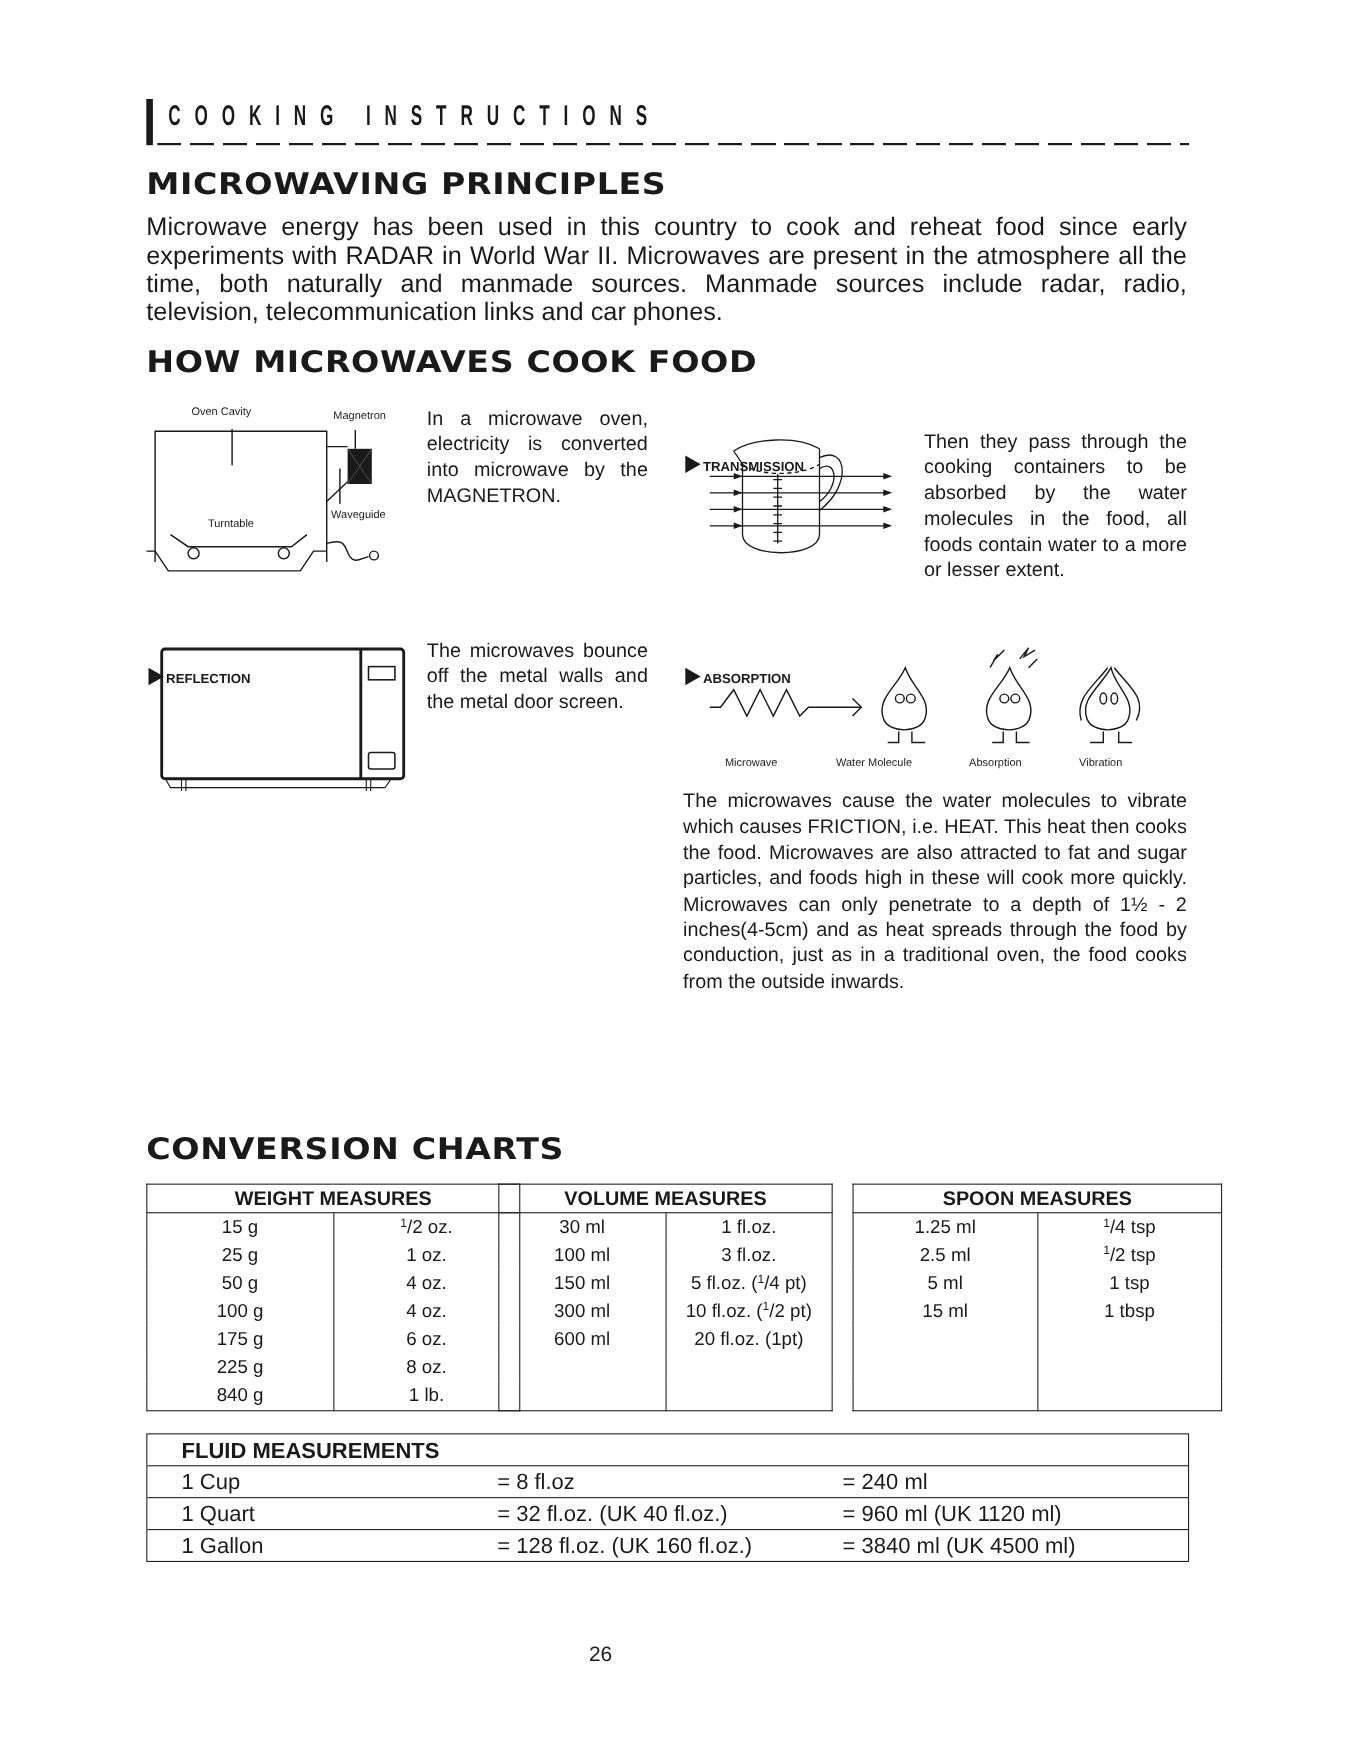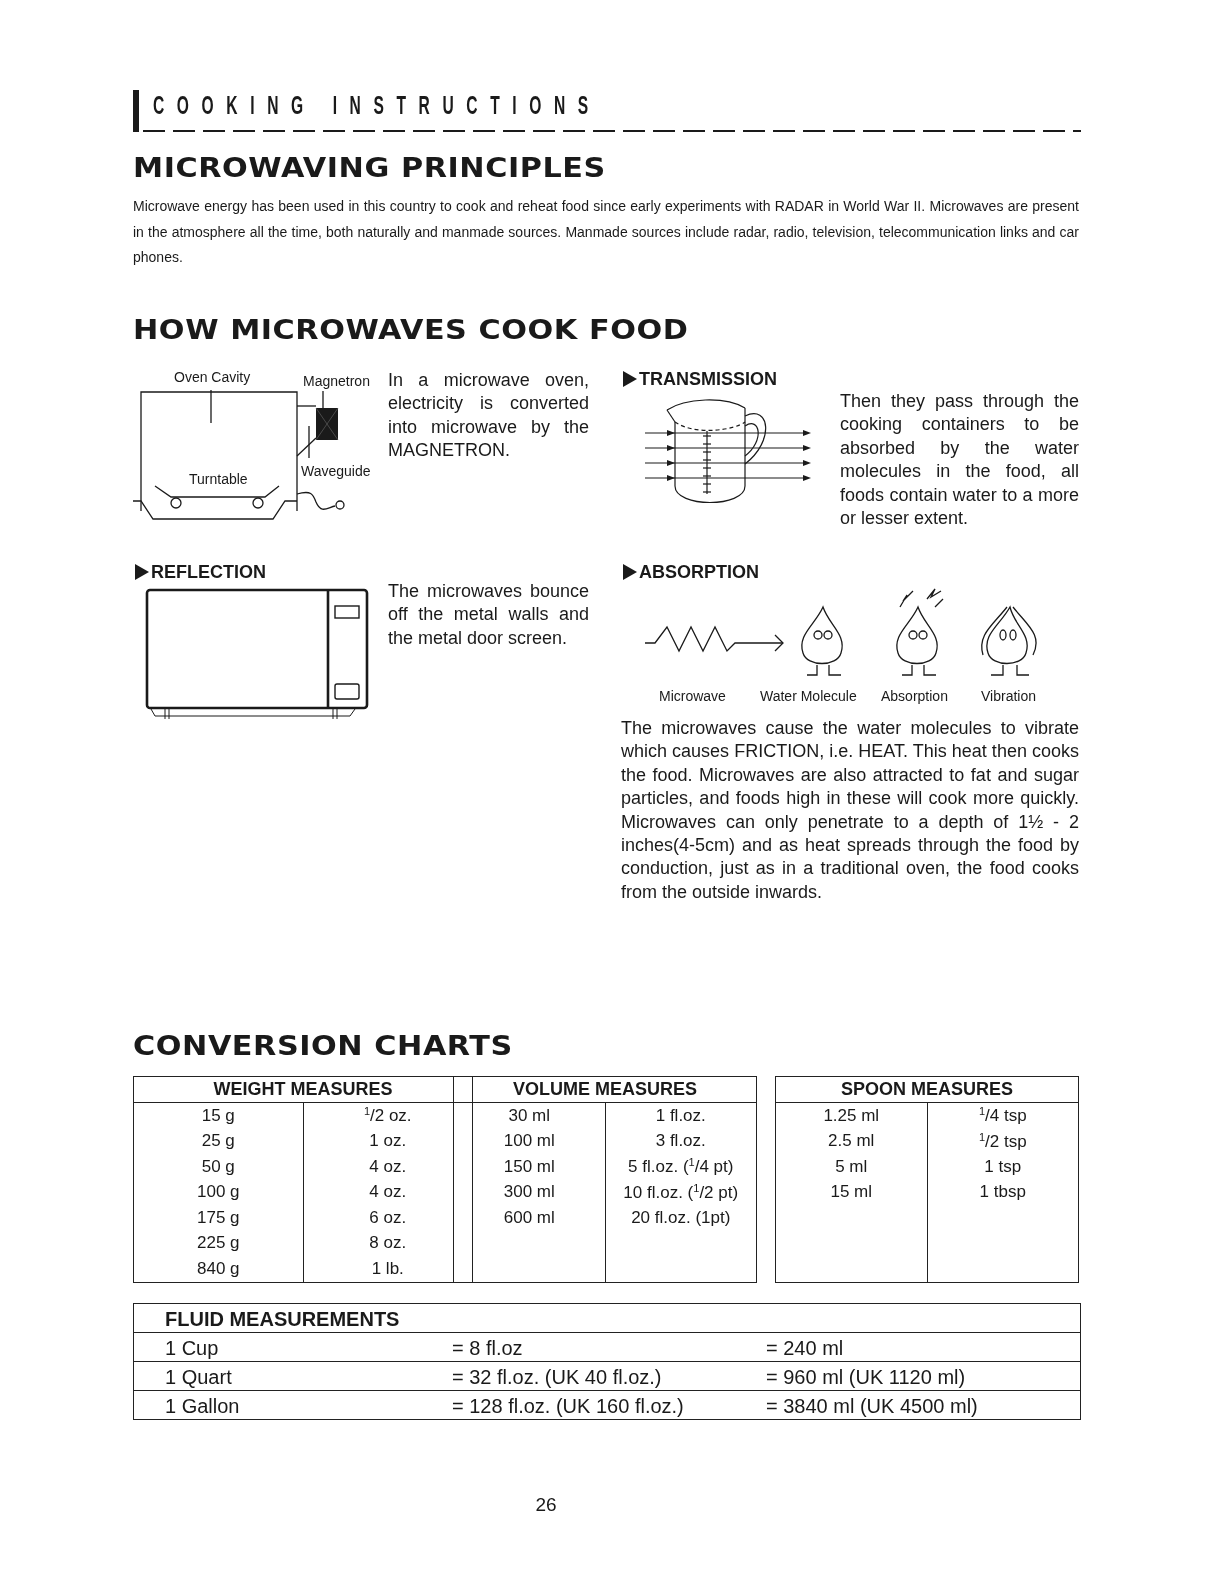--- a/index.html
+++ b/index.html
@@ -4,24 +4,24 @@
 <style>
   html, body { margin: 0; padding: 0; background: #ffffff; }
   body { width: 1224px; height: 1584px; position: relative; font-family: "Liberation Sans", sans-serif; color: #1a1a1a; overflow: hidden; }
   .abs { position: absolute; }
   .sec-head { position: absolute; left: 133px; top: 90px; width: 948px; height: 48px; padding-left: 23px; }
   .sec-bar { position: absolute; left: 0; top: 0; width: 6px; height: 42px; background: #1a1a1a; }
   .sec-title { position: absolute; left: 20px; top: 0; font-family: "Liberation Sans", sans-serif; font-weight: bold; font-size: 26px; letter-spacing: 21px; transform: scaleX(0.6); transform-origin: left top; white-space: nowrap; }
   .dashes { position:absolute; left: 10px; top: 40px; width: 938px; height: 2px;
     background: repeating-linear-gradient(to right, #1a1a1a 0 22px, transparent 22px 30px); }
   h2.big { position: absolute; margin: 0; font-family: "DejaVu Sans", sans-serif; font-weight: 900; font-size: 27px; letter-spacing: 0.5px; transform: scaleX(1.12); transform-origin: left top; white-space: nowrap; }
-  .para { position: absolute; font-size: 14px; line-height: 25.5px; text-align: justify; }
+  .para { position: absolute; font-size: 23px; line-height: 25.5px; text-align: justify; }
   .para-sm { position: absolute; font-size: 18px; line-height: 23.4px; text-align: justify; }
-  .lbl { position: absolute; font-size: 14px; white-space: nowrap; }
-  .sub-head { position: absolute; font-size: 18px; font-weight: bold; white-space: nowrap; }
+  .lbl { position: absolute; font-size: 10px; white-space: nowrap; }
+  .sub-head { position: absolute; font-size: 12px; font-weight: bold; white-space: nowrap; margin-top: 45px; }
   .tri { display: inline-block; width: 0; height: 0; border-top: 8px solid transparent; border-bottom: 8px solid transparent; border-left: 14px solid #1a1a1a; margin-right: 2px; vertical-align: -2px; }
   table.conv { position: absolute; border-collapse: collapse; font-size: 17px; }
   table.conv th { font-weight: bold; font-size: 18px; border: 1.5px solid #222; height: 25px; padding: 0; }
   table.conv td { text-align: center; height: 25.5px; padding: 0; border-left: 1.5px solid #222; border-right: 1.5px solid #222; }
   table.conv tr.last td { border-bottom: 1.5px solid #222; }
   sup.f { font-size: 11px; vertical-align: 6px; }
   .fluid { position: absolute; left: 133px; top: 1303px; width: 946px; border: 1.5px solid #222; font-size: 20px; }
   .fluid .row { height: 28px; border-bottom: 1.5px solid #222; position: relative; }
   .fluid .row:last-child { border-bottom: none; }
   .fluid .c1 { position: absolute; left: 31px; top: 4px; }
@@ -234,21 +234,21 @@
         <td></td>
         <td></td>
       </tr>
   <tr class="last">
         <td></td>
         <td></td>
       </tr>
 </tbody>
   </table>
 
-<table class="conv" style="left:775px; top:1076px; width:304px;">
+<table class="conv" style="left:775px; top:1076px; width:336px;">
   <tbody>
       <tr>
         <th colspan="2">SPOON MEASURES</th>
       </tr>
   <tr>
         <td style="width:50%">1.25 ml</td>
         <td><sup class="f">1</sup>/4 tsp</td>
       </tr>
   <tr>
         <td>2.5 ml</td>

